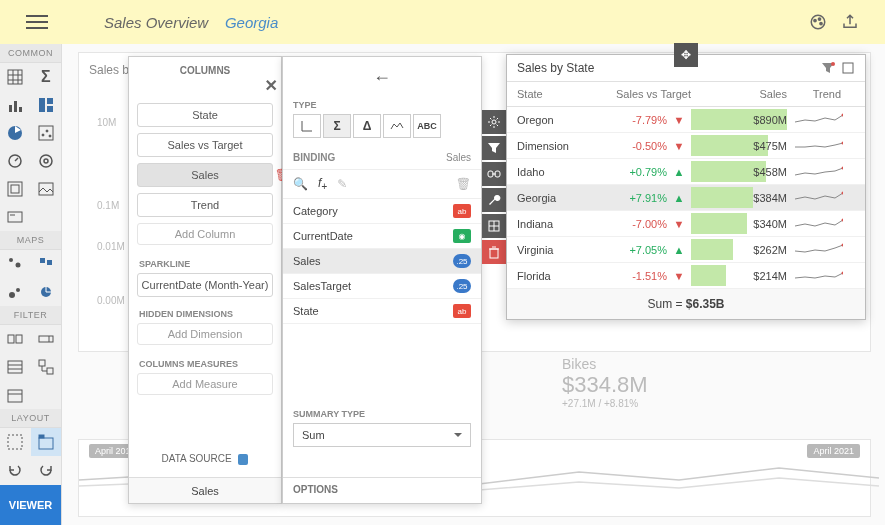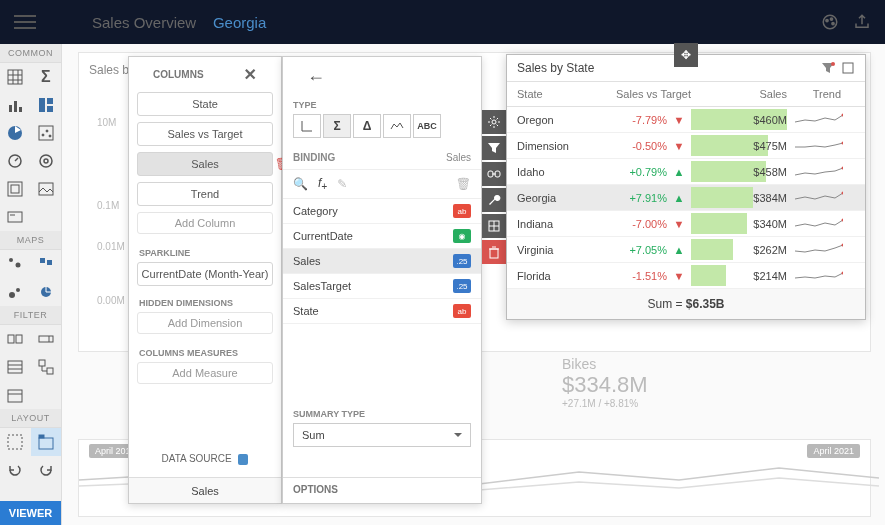--- a/index.html
+++ b/index.html
@@ -1,34 +1,34 @@
 <!DOCTYPE html>
 <html><head>
 <meta charset="utf-8">
 <style>
 * { box-sizing: border-box; margin: 0; padding: 0; font-family: 'Segoe UI', Arial, sans-serif; }
 body { width: 885px; height: 525px; background: #f5f5f5; overflow: hidden; position: relative; font-size: 12px; color: #444; }
 
 
-.topbar { height: 44px; display: flex; align-items: center; padding: 0 14px; background: #0f172a; }
+.topbar { height: 44px; display: flex; align-items: center; padding: 0 26px; background: #fef9c3; font-style: italic; }
 .hamburger { width: 22px; cursor: pointer; }
 .hamburger div { height: 2px; background: #555; margin: 4px 0; }
 .breadcrumb { margin-left: 56px; font-size: 15px; color: #666; }
 .breadcrumb .active { color: #4a8dc9; }
 .topbar-right { margin-left: auto; display: flex; gap: 14px; }
 .top-icon { width: 18px; height: 18px; cursor: pointer; }
 
 
 .sidebar { position: absolute; left: 0; top: 44px; width: 62px; bottom: 0; background: #f0f0f0; border-right: 1px solid #ddd; display: flex; flex-direction: column; align-items: center; overflow: hidden; }
 .sb-section { font-size: 9px; color: #888; letter-spacing: 0.5px; text-align: center; padding: 4px 0; width: 100%; background: #e8e8e8; border-bottom: 1px solid #ddd; }
 .sb-row { display: flex; width: 100%; }
 .sb-cell { width: 50%; height: 28px; display: flex; align-items: center; justify-content: center; cursor: pointer; }
 .sb-cell.active { background: #d0e4f5; }
 .sb-icon { width: 16px; height: 16px; }
-.viewer-btn { margin-top: auto; width: 100%; height: 24px; background: #2b7cd3; color: #fff; display: flex; align-items: center; justify-content: center; font-size: 11px; font-weight: 600; cursor: pointer; }
+.viewer-btn { margin-top: auto; width: 100%; height: 40px; background: #2b7cd3; color: #fff; display: flex; align-items: center; justify-content: center; font-size: 11px; font-weight: 600; cursor: pointer; }
 
 
 .main { position: absolute; left: 62px; top: 44px; right: 0; bottom: 0; background: #fafafa; }
 
 
 .bg-chart { position: absolute; left: 16px; top: 8px; right: 14px; height: 300px; background: #fff; border: 1px solid #e5e5e5; padding: 10px; }
 .bg-chart-title { font-size: 12px; color: #888; }
 .y-axis { position: absolute; left: 18px; top: 40px; bottom: 20px; width: 40px; font-size: 10px; color: #bbb; text-decoration: underline; }
 .y-tick { position: absolute; left: 0; }
 .bg-stats { position: absolute; left: 500px; top: 312px; color: #bbb; }
@@ -38,21 +38,21 @@
 
 
 .timeline { position: absolute; left: 16px; right: 14px; bottom: 8px; height: 78px; background: #fff; border: 1px solid #e5e5e5; }
 .tl-labels { position: absolute; bottom: 3px; left: 0; right: 0; display: flex; justify-content: space-around; font-size: 9px; color: #bbb; }
 .tl-tag { position: absolute; top: 4px; background: #b8b8b8; color: #fff; font-size: 9px; padding: 2px 6px; border-radius: 2px; }
 .tl-svg { position: absolute; left: 0; right: 0; top: 20px; height: 36px; }
 
 
 .panel { position: absolute; background: #fff; border: 1px solid #ccc; box-shadow: 0 2px 8px rgba(0,0,0,0.15); }
 .panel-cols { left: 66px; top: 12px; width: 154px; height: 448px; }
-.panel-header { display: flex; align-items: center; padding: 8px 24px; font-size: 10px; color: #777; font-weight: 600; }
+.panel-header { display: flex; align-items: center; padding: 8px 3px; font-size: 10px; color: #777; font-weight: 600; flex-direction: column; }
 .panel-header .close { margin-left: auto; cursor: pointer; font-size: 16px; color: #666; }
 .col-list { padding: 0 8px; }
 .col-item { border: 1px solid #d5d5d5; border-radius: 3px; height: 24px; display: flex; align-items: center; justify-content: center; margin-bottom: 6px; font-size: 11px; color: #555; cursor: pointer; position: relative; }
 .col-item.selected { background: #e2e2e2; }
 .col-item .del { position: absolute; right: -18px; color: #d9534f; font-size: 12px; }
 .add-link { text-align: center; font-size: 11px; color: #999; padding: 4px; cursor: pointer; border: 1px solid #e5e5e5; border-radius: 3px; margin-bottom: 8px; }
 .sub-section { font-size: 9px; color: #888; font-weight: 600; padding: 6px 10px 4px; }
 .ds-row { text-align: center; font-size: 10px; color: #666; padding: 8px; }
 .ds-row .cyl { display: inline-block; width: 10px; height: 11px; background: #4a8dc9; border-radius: 2px; vertical-align: middle; margin-left: 4px; }
 .tab-footer { position: absolute; bottom: 0; left: 0; right: 0; height: 26px; border-top: 1px solid #ddd; display: flex; align-items: center; justify-content: center; background: #f8f8f8; font-size: 11px; }
@@ -66,21 +66,21 @@
 .bind-header { display: flex; padding: 6px 10px; font-size: 10px; color: #888; font-weight: 600; }
 .bind-header span:last-child { margin-left: auto; font-weight: normal; }
 .bind-toolbar { display: flex; align-items: center; padding: 4px 10px; gap: 10px; border-top: 1px solid #eee; border-bottom: 1px solid #eee; height: 30px; }
 .bind-toolbar .spacer { flex: 1; }
 .bind-list { }
 .bind-item { display: flex; align-items: center; padding: 5px 10px; font-size: 11px; border-bottom: 1px solid #f0f0f0; cursor: pointer; }
 .bind-item.selected { background: #eaeaea; }
 .bind-badge { margin-left: auto; width: 18px; height: 14px; border-radius: 2px; font-size: 8px; color: #fff; display: flex; align-items: center; justify-content: center; }
 .badge-red { background: #e74c3c; }
 .badge-green { background: #27ae60; }
-.badge-blue { background: #3a79c9; }
+.badge-blue { background: #3a79c9; border-radius: 7px; }
 .summary-sec { position: absolute; bottom: 56px; left: 0; right: 0; padding: 0 10px; }
 .summary-sel { border: 1px solid #ccc; height: 24px; display: flex; align-items: center; padding: 0 8px; font-size: 11px; cursor: pointer; }
 .summary-sel::after { content: ''; margin-left: auto; border: 4px solid transparent; border-top-color: #666; margin-top: 4px; }
 .options-footer { position: absolute; bottom: 0; left: 0; right: 0; height: 26px; border-top: 1px solid #ddd; padding: 6px 10px; font-size: 10px; color: #777; font-weight: 600; }
 
 
 .tool-strip { position: absolute; left: 420px; top: 66px; width: 24px; }
 .ts-btn { width: 24px; height: 24px; background: #5a5a5a; margin-bottom: 2px; display: flex; align-items: center; justify-content: center; cursor: pointer; color: #fff; }
 .ts-btn.red { background: #d9534f; }
 
@@ -501,21 +501,21 @@
       <div class="gc-svt">Sales vs Target</div>
       <div class="gc-sales">Sales</div>
       <div class="gc-trend">Trend</div>
     </div>
     <div id="grid-body">
         <div class="grid-row">
           <div class="gr-bar" style="width: 96px;"></div>
           <div class="gr-state">Oregon</div>
           <div class="gr-svt neg">-7.79%</div>
           <div class="gr-arrow neg">▼</div>
-          <div class="gr-sales">$460M</div>
+          <div class="gr-sales">$890M</div>
           <div class="gr-trend"><svg class="spark" viewBox="0 0 48 14">
               <polyline points="0,10 10,8 20,9 30,6 40,8 48,3" fill="none" stroke="#888" stroke-width="1"></polyline>
               <circle cx="48" cy="3" r="1.5" fill="#d9534f"></circle>
             </svg></div>
         </div>
         <div class="grid-row">
           <div class="gr-bar" style="width: 76.8px;"></div>
           <div class="gr-state">Dimension</div>
           <div class="gr-svt neg">-0.50%</div>
           <div class="gr-arrow neg">▼</div>

